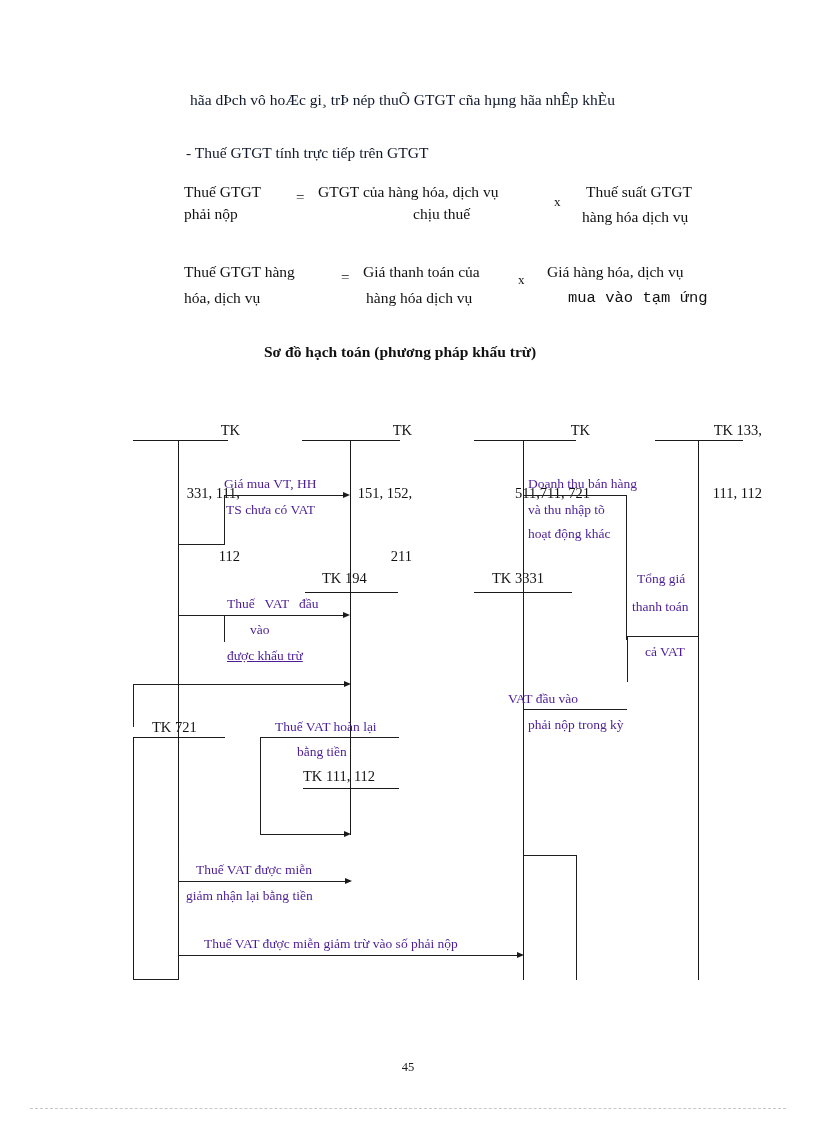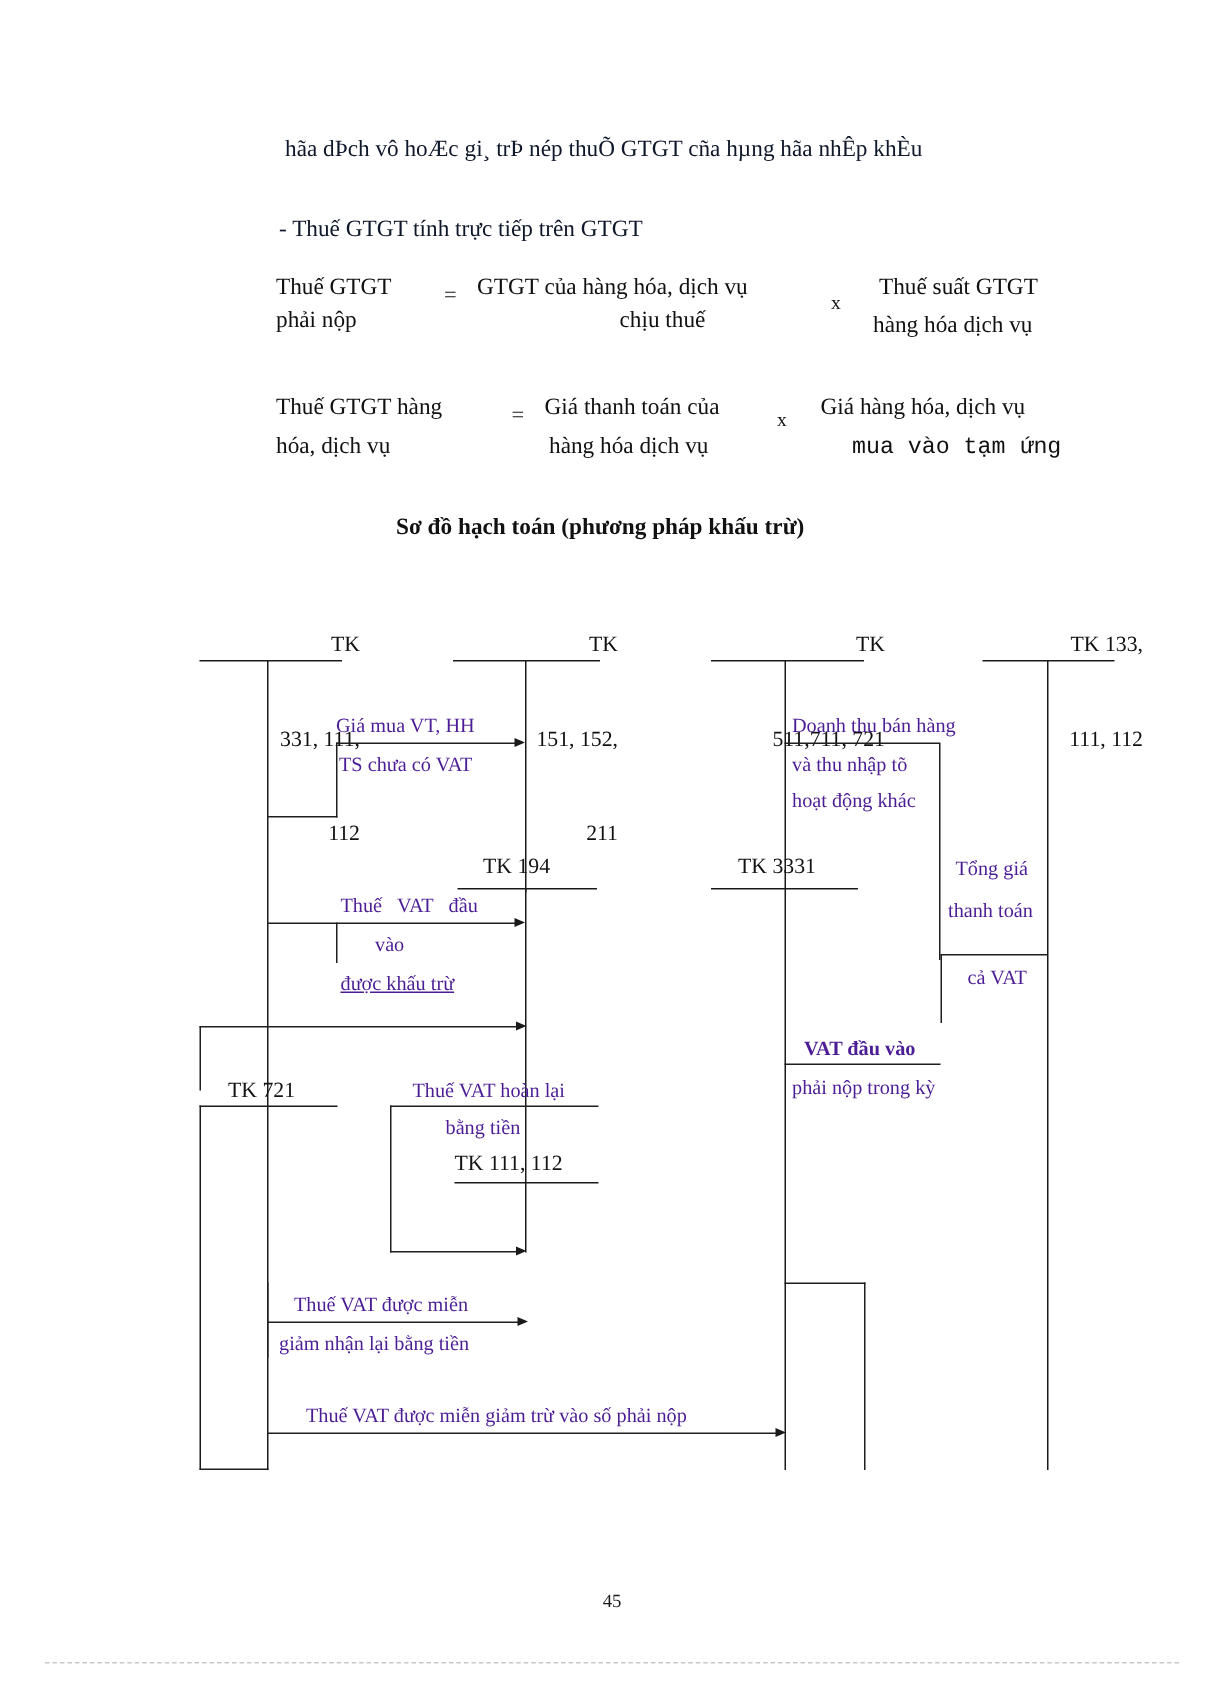--- a/index.html
+++ b/index.html
@@ -211,21 +211,21 @@
   <div class="hline thin" style="left:260px; top:737px; width:139px;"></div>
   <div class="dlabel" style="left:297px; top:745px;">bằng tiền</div>
 
   <div class="tklabel" style="left:303px; top:769px;">TK 111, 112</div>
   <div class="hline" style="left:303px; top:788px; width:96px;"></div>
 
   <div class="vline thin" style="left:260px; top:737px; height:98px;"></div>
   <div class="hline thin" style="left:260px; top:834px; width:85px;"></div>
   <div class="arrow-head" style="left:344px; top:830.5px;"></div>
 
-  <div class="dlabel" style="left:536px; top:692px;font-weight:bold;">VAT đầu vào</div>
+  <div class="dlabel" style="left:508px; top:692px;">VAT đầu vào</div>
   <div class="hline thin" style="left:523px; top:709px; width:104px;"></div>
   <div class="dlabel" style="left:528px; top:718px;">phải nộp trong kỳ</div>
 
   <div class="dlabel" style="left:196px; top:863px;">Thuế VAT được miễn</div>
   <div class="hline thin" style="left:178px; top:881px; width:172px;"></div>
   <div class="arrow-head" style="left:345px; top:877.5px;"></div>
   <div class="dlabel" style="left:186px; top:889px;">giảm nhận lại bằng tiền</div>
   <div class="vline thin" style="left:178px; top:855px; height:50px;"></div>
 
   <div class="vline thin" style="left:576px; top:855px; height:125px;"></div>

